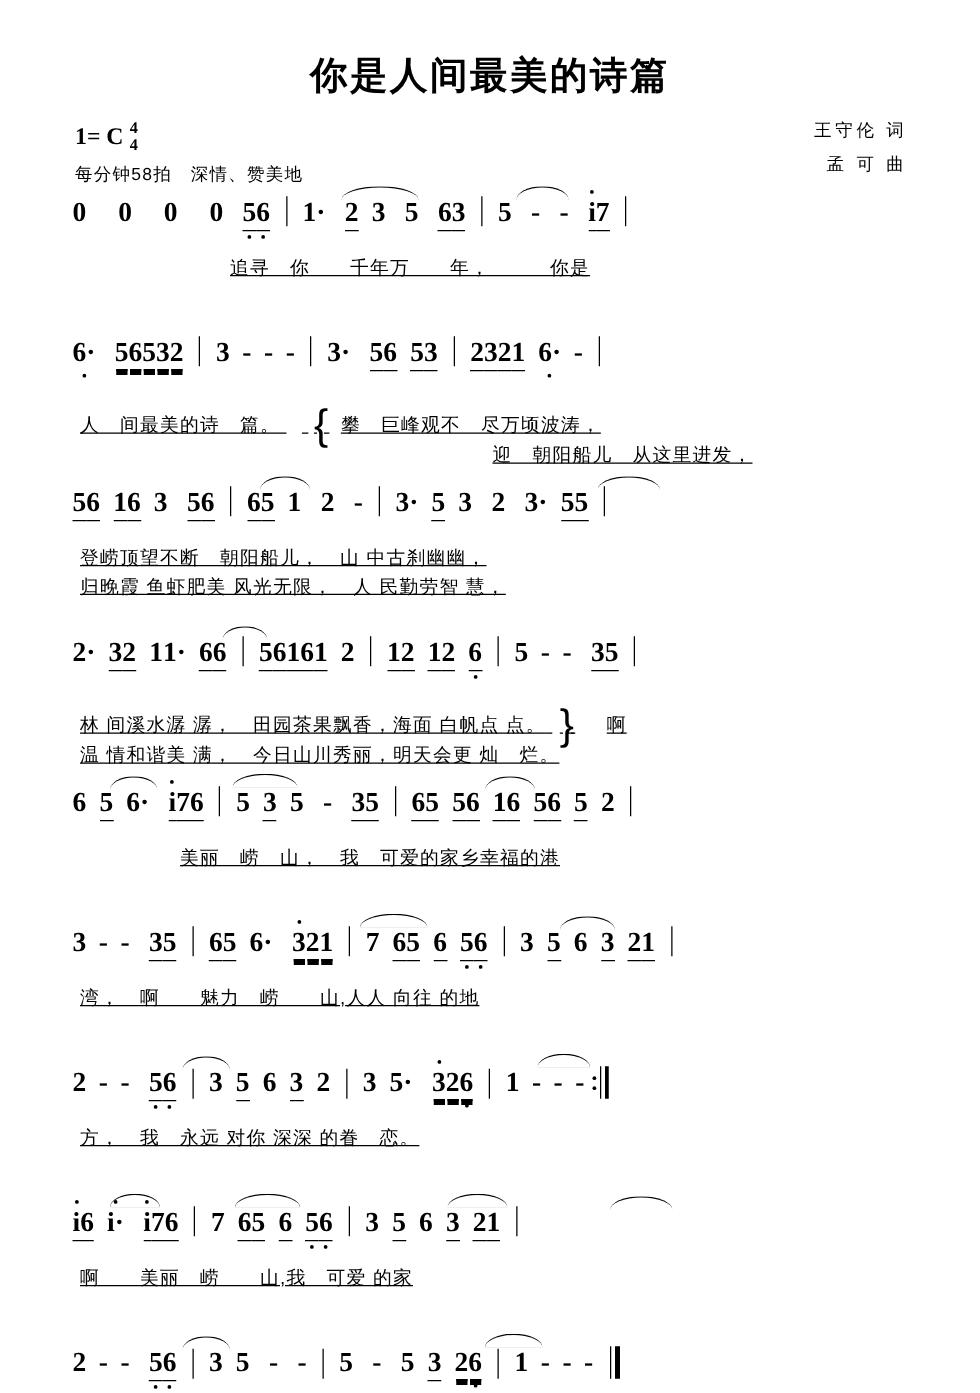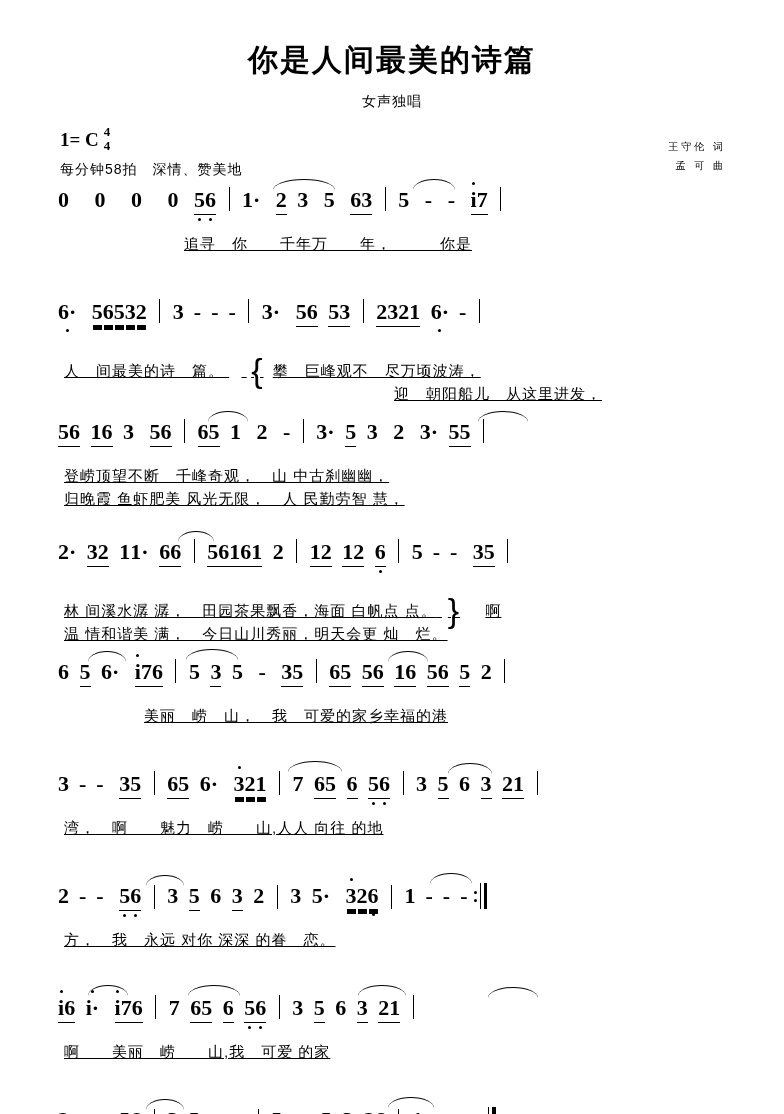--- a/index.html
+++ b/index.html
@@ -68,25 +68,24 @@
     top: 44px;
     font-family: "Liberation Sans", sans-serif;
     font-size: 14px;
     letter-spacing: 1px;
   }
   .credits {
     position: absolute;
     right: 58px;
     top: 4px;
     font-family: "Liberation Sans", sans-serif;
-    font-size: 10px;
+    font-size: 14px;
     line-height: 1.9;
     text-align: right;
     letter-spacing: 3px;
-    margin-top: 16px;
   }
 
   
   .system {
     position: relative;
     margin: 0 15px 0 0;
     padding: 0 54px 0 58px;
     height: 112px;
   }
   .system.tall { height: 120px; }
@@ -191,21 +190,20 @@
   }
   .finalbar .thin { position:absolute; left:0; top:0; width:1px; height:26px; background:#000;}
   .finalbar .thick { position:absolute; left:4px; top:0; width:4px; height:26px; background:#000;}
 </style>
 </head>
 <body>
 
 <div class="sheet">
 
   <div class="title">你是人间最美的诗篇</div>
-  <div class="subtitle">女声独唱</div>
 
   <div class="meta-row">
     <div class="key-sig">
       <span>1= C</span>
       <span class="meter">
         <span>4</span><br>
         <span>4</span>
       </span>
     </div>
     <div class="tempo">每分钟58拍　深情、赞美地</div>
@@ -283,21 +281,21 @@
       <span class="bar"></span>
       <span class="n">3·</span><span class="sp-s"></span>
       <span class="n u1">5</span><span class="sp-s"></span>
       <span class="n">3</span><span class="sp"></span>
       <span class="n">2</span><span class="sp"></span>
       <span class="n">3·</span><span class="sp-s"></span>
       <span class="n u1">5</span><span class="n u1">5</span>
       <span class="bar"></span>
     </div>
     <div class="lyrics">
-      <span>登崂顶望不断　千峰奇观，　山 中古刹幽幽，</span>
+      <span>登崂顶望不断　朝阳船儿，　山 中古刹幽幽，</span>
     </div>
     <div class="lyrics second">
       <span>归晚霞 鱼虾肥美 风光无限，　人 民勤劳智 慧，</span>
     </div>
   </div>
 
   <div class="system tall">
     <div class="notes">
       <span class="slur" style="left:120px; top:-8px; width:36px;"></span>
       <span class="n">2·</span><span class="sp-s"></span>

